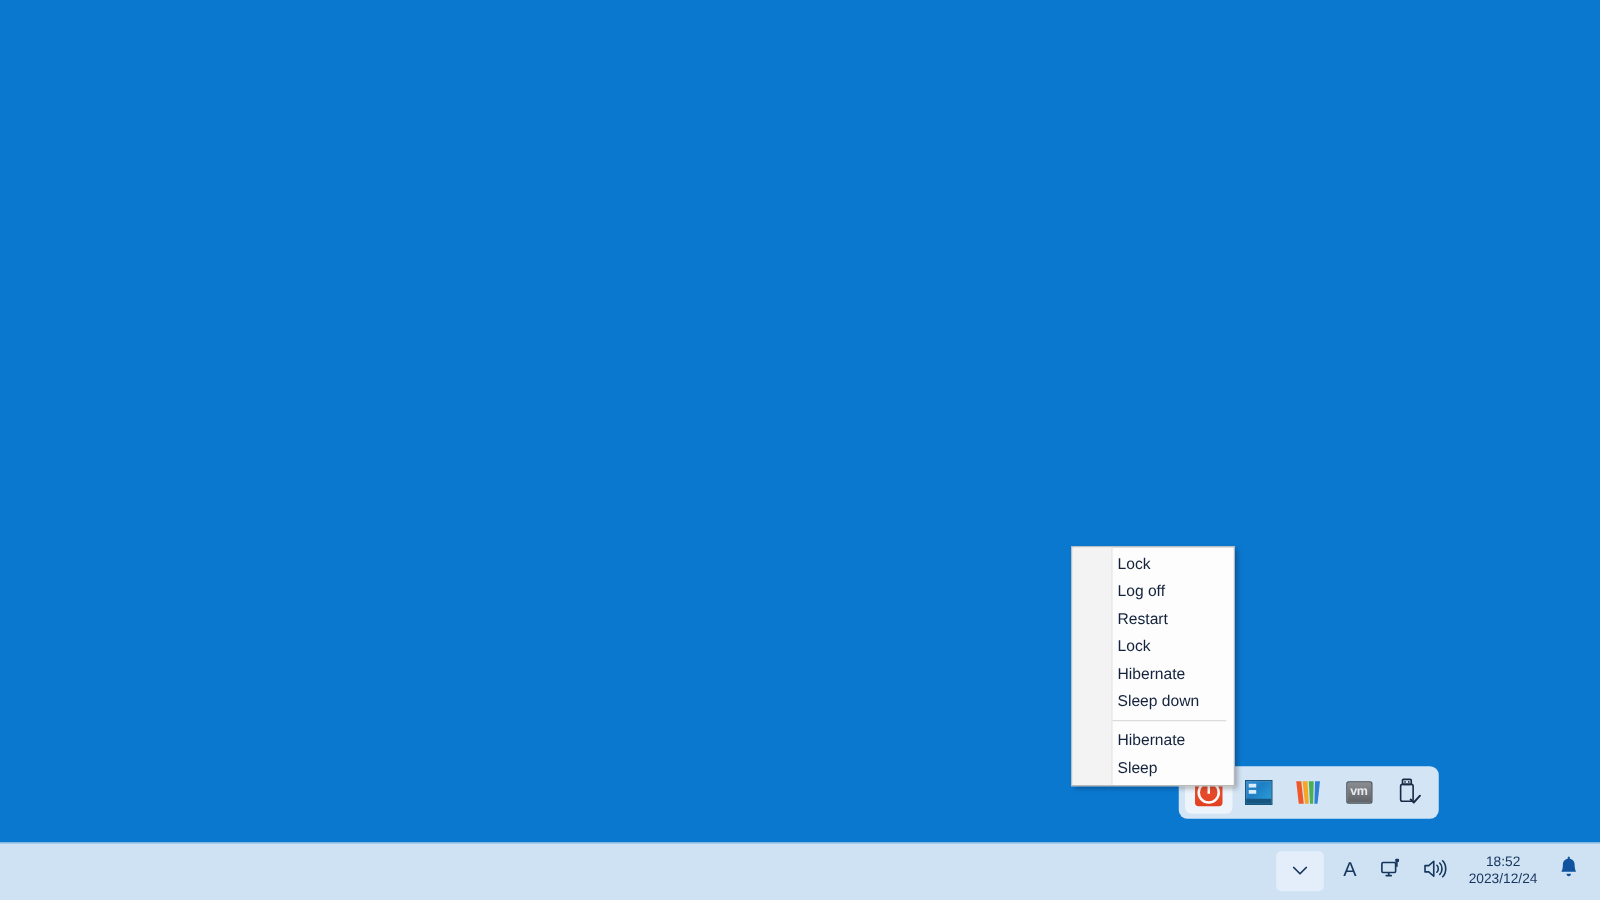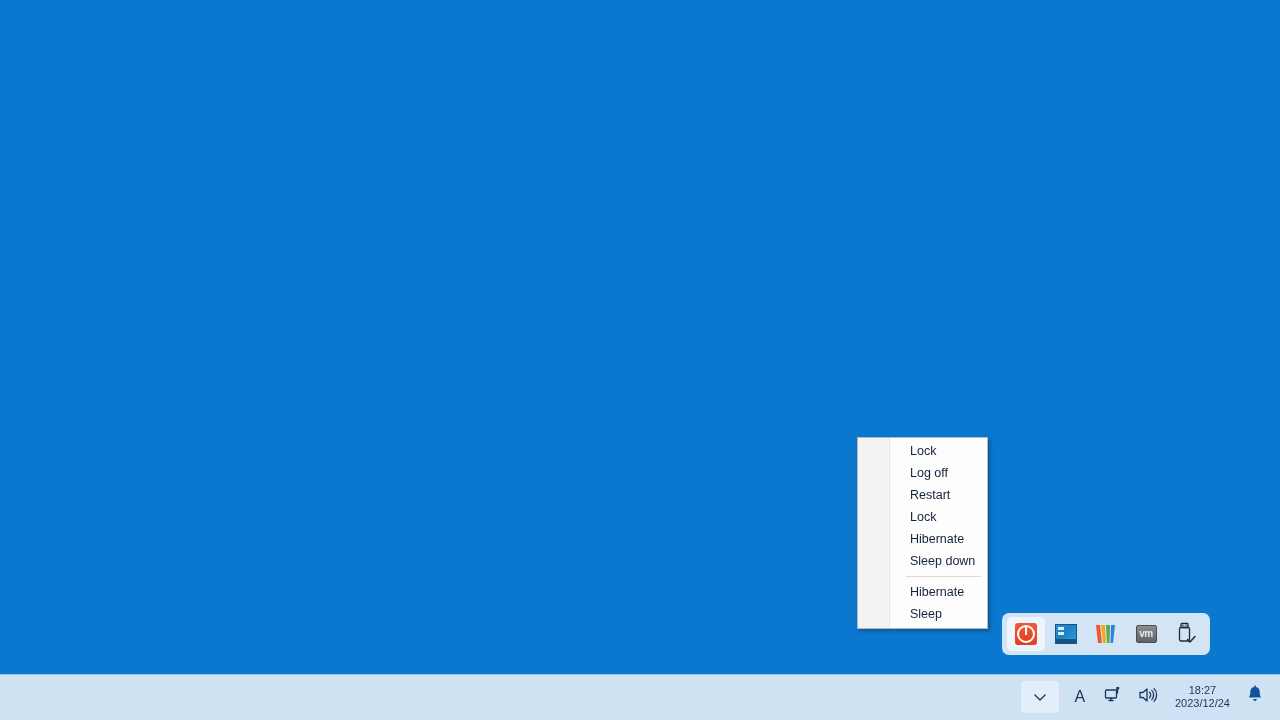--- a/index.html
+++ b/index.html
@@ -33,21 +33,21 @@
     width: 1280px;
     height: 46px;
     background: #cfe2f3;
     border-top: 1px solid #9ec4e4;
     box-sizing: border-box;
   }
 
   
   #dock {
     position: absolute;
-    left: 1002px;
+    left: 943px;
     top: 613px;
     width: 208px;
     height: 42px;
     background: #d3e4f5;
     border-radius: 7px;
     display: flex;
     align-items: center;
     padding: 0 4px;
     box-sizing: border-box;
   }
@@ -132,21 +132,21 @@
   
   #ctxmenu {
     position: absolute;
     left: 857px;
     top: 437px;
     width: 131px;
     background: #fdfdfd;
     border: 1px solid #b9b9b9;
     box-shadow: 2px 2px 4px rgba(0,0,0,0.28);
     box-sizing: border-box;
-    padding: 2px 0 3px 16px;
+    padding: 2px 0 3px 0;
     z-index: 50;
   }
   #ctxmenu:before {
     
     content: "";
     position: absolute;
     left: 0; top: 0; bottom: 0;
     width: 31px;
     background: #f3f3f3;
     border-right: 1px solid #e6e6e6;
@@ -328,21 +328,21 @@
       <svg width="20" height="18" viewBox="0 0 20 18">
         <path d="M2 6.5 L5 6.5 L9 3 L9 15 L5 11.5 L2 11.5 Z" fill="none" stroke="#17365d" stroke-width="1.3" stroke-linejoin="round"></path>
         <path d="M11.5 6.2 C13 7.6 13 10.4 11.5 11.8" fill="none" stroke="#17365d" stroke-width="1.3" stroke-linecap="round"></path>
         <path d="M13.8 4.4 C16.2 6.7 16.2 11.3 13.8 13.6" fill="none" stroke="#17365d" stroke-width="1.3" stroke-linecap="round"></path>
         <path d="M16.1 2.6 C19.4 5.8 19.4 12.2 16.1 15.4" fill="none" stroke="#17365d" stroke-width="1.3" stroke-linecap="round"></path>
       </svg>
     </span>
   </div>
 
   <div id="clock">
-    <div>18:27</div>
+    <div>18:52</div>
     <div>2023/12/24</div>
   </div>
 
   <div class="tray-btn bell">
     <span>
       <svg width="18" height="20" viewBox="0 0 18 20">
         <path d="M9 2 C6 2 4.3 4 4.3 6.8 C4.3 11 3 12.4 3 12.4 L15 12.4 C15 12.4 13.7 11 13.7 6.8 C13.7 4 12 2 9 2 Z" fill="#10529e"></path>
         <path d="M9 1 L9 2.3" stroke="#10529e" stroke-width="1.6" stroke-linecap="round"></path>
         <path d="M7.2 14 C7.2 15.2 8 16 9 16 C10 16 10.8 15.2 10.8 14 Z" fill="#10529e"></path>
       </svg>

